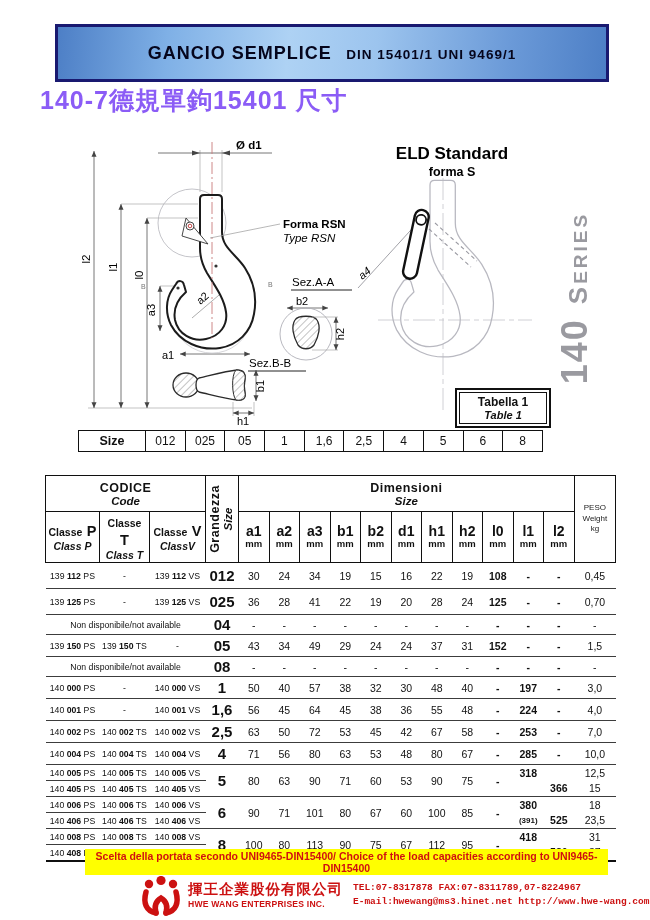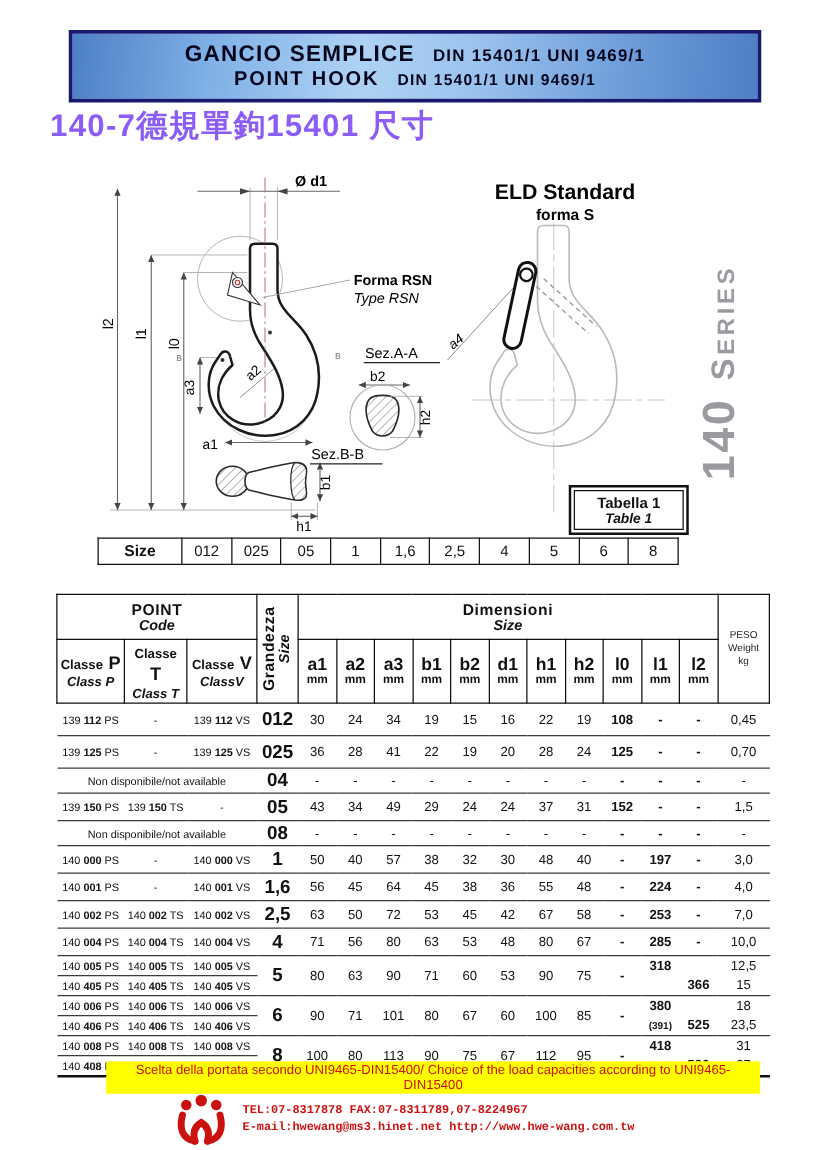--- a/index.html
+++ b/index.html
@@ -60,43 +60,39 @@
   .c-size{font-weight:bold;font-size:15px;}
   .c-dim{font-size:10.5px;}
   .c-l{font-weight:bold;}
   .c-w{font-size:10.5px;}
   .c-na{font-size:8.7px;}
   .nb{border-bottom:none !important;}
   .l1b{font-size:8px;font-weight:bold;}
   .bb2{border-bottom:2px solid #101010 !important;}
 
   
-  .note{left:85px;top:849px;width:523px;background:#ffff00;color:#d01010;font-weight:normal;
+  .note{left:85px;top:849px;width:523px;background:#ffff00;color:#d01010;font-weight:bold;
         font-size:10.5px;text-align:center;padding:1px 0;}
 
   
   .footer{left:138px;top:876px;display:flex;align-items:flex-start;color:#cc1111;}
   .f-co{margin-left:4px;margin-top:4px;}
   .f-zh{font-weight:bold;font-size:14.5px;letter-spacing:1px;white-space:nowrap;}
   .f-en{font-weight:bold;font-size:8.6px;white-space:nowrap;letter-spacing:.2px;}
   .f-contact{margin-left:10px;margin-top:5px;font-family:"Liberation Mono",monospace;
              font-weight:bold;font-size:9.5px;line-height:1.45;white-space:nowrap;}
   svg text{font-family:"Liberation Sans",sans-serif;}
 </style>
 </head>
 <body>
 
 <div class="abs banner">
   <div class="b-line">
     <span class="b-main">GANCIO SEMPLICE</span>
     <span class="b-sub">DIN 15401/1 UNI 9469/1</span>
-  </div>
-  <div class="b-line">
-    <span class="b-main2">POINT HOOK</span>
-    <span class="b-sub2">DIN 15401/1 UNI 9469/1</span>
   </div>
 </div>
 
 <div class="abs page-title">140-7德規單鉤15401 尺寸</div>
 
 <div class="abs drawing">
   <svg width="600" height="302" viewBox="0 0 600 302">
     <defs>
       <pattern id="hatch" width="5" height="5" patternUnits="userSpaceOnUse" patternTransform="rotate(45)">
         <rect width="5" height="5" fill="#fff"></rect>
@@ -271,21 +267,21 @@
         <col style="width:30.5px">
         <col style="width:30.5px">
     <col style="width:30.5px">
         <col style="width:30.5px">
         <col style="width:30.5px">
         <col style="width:41.5px">
   </colgroup>
   <thead>
     <tr class="hrowA">
       <td colspan="3">
-        <div class="h-l1">POINT</div>
+        <div class="h-l1">CODICE</div>
         <div class="h-l2">Code</div>
       </td>
       <td rowspan="2" class="h-gr">
         <div class="rot">
           <div class="h-l1">Grandezza</div>
           <div class="h-l2">Size</div>
         </div>
       </td>
       <td colspan="11">
         <div class="h-l1">Dimensioni</div>
@@ -603,17 +599,21 @@
   <svg width="46" height="42" viewBox="0 0 46 42">
     <circle cx="11" cy="8" r="4.2" fill="#cc1111"></circle>
     <circle cx="23" cy="4.5" r="4.6" fill="#cc1111"></circle>
     <circle cx="35" cy="8" r="4.2" fill="#cc1111"></circle>
     <g fill="none" stroke="#cc1111" stroke-width="5.5" stroke-linecap="round">
       <path d="M8,16 C5,27 8,35 18,37"></path>
       <path d="M38,16 C41,27 38,35 28,37"></path>
       <path d="M18,37 C16,30 18,25 23,22 C28,25 30,30 28,37"></path>
     </g>
   </svg>
+  <div class="f-co">
+    <div class="f-zh">揮王企業股份有限公司</div>
+    <div class="f-en">HWE WANG ENTERPRISES INC.</div>
+  </div>
   <div class="f-contact">
     <div>TEL:07-8317878  FAX:07-8311789,07-8224967</div>
     <div>E-mail:hwewang@ms3.hinet.net  http://www.hwe-wang.com.tw</div>
   </div>
 </div>
 
 </body></html>

